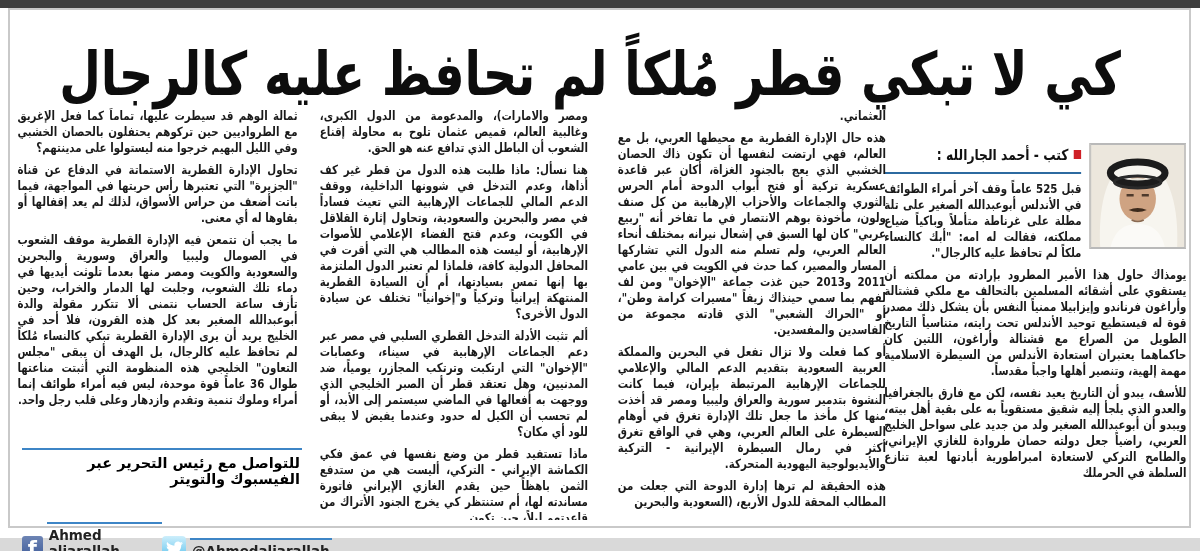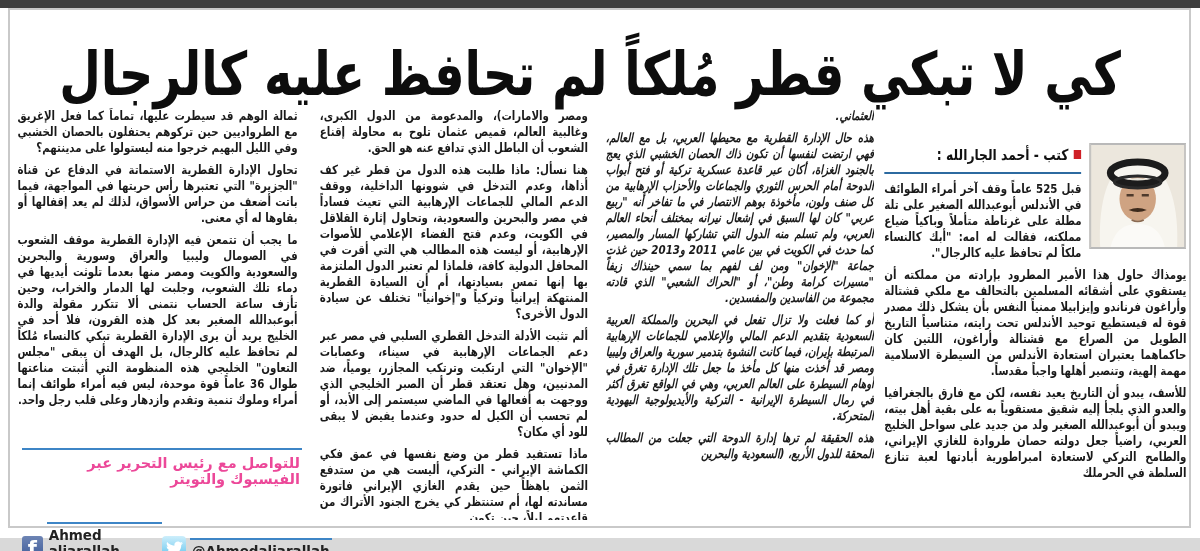--- a/index.html
+++ b/index.html
@@ -24,21 +24,21 @@
   .col{
     position:absolute;top:108px;height:412px;overflow:hidden;
     direction:rtl;color:#1a1a1a;
   }
   .squeeze{
     width:122%;transform:scaleX(0.82);transform-origin:top right;
     direction:rtl;text-align:justify;
     font-size:12.5px;line-height:16px;font-weight:bold;
   }
   .col1{right:14px;width:302px;margin-top:35px;}
-  .col2{right:326px;width:268px;font-style:italic;}
+  .col2{right:314px;width:268px;}
   .col3{right:612px;width:268px;}
   .col4{right:902px;width:280px;height:340px;}
   .para{margin:0 0 6px 0;}
   .byline{
     display:flow-root;
     font-size:15px;font-weight:bold;color:#111;
     border-bottom:2px solid #2c6aa0;
     padding:4px 0 9px 0;margin-bottom:7px;
   }
   .red-sq{
@@ -48,21 +48,21 @@
   .photo-wrap{
     float:right;width:118px;height:106px;margin:0 0 6px 10px;
     border:1px solid #b9b9b9;background:#ece7dd;box-sizing:border-box;
   }
   .photo-wrap svg{display:block;width:100%;height:100%;}
   .contact{
     position:absolute;left:22px;top:448px;width:280px;direction:rtl;
   }
   .rule{height:2px;background:#3d85c6;border:none;margin:0;}
   .contact-heading{
-    font-size:14.5px;font-weight:bold;color:#ec4899;text-align:right;
+    font-size:14.5px;font-weight:bold;color:#000000;text-align:right;
     padding:5px 2px 6px 0;
   }
   .handles{direction:ltr;display:flex;justify-content:space-between;align-items:flex-end;padding-bottom:5px;}
   .handle{display:flex;align-items:flex-end;gap:4px;cursor:pointer;}
   .handle-label{
     font-size:13.5px;color:#222;font-weight:bold;
     border-top:2px solid #3d85c6;padding:3px 2px 1px 2px;min-width:108px;margin-top:29px;
   }
   .fb-icon{
     width:24px;height:24px;border-radius:3px;

